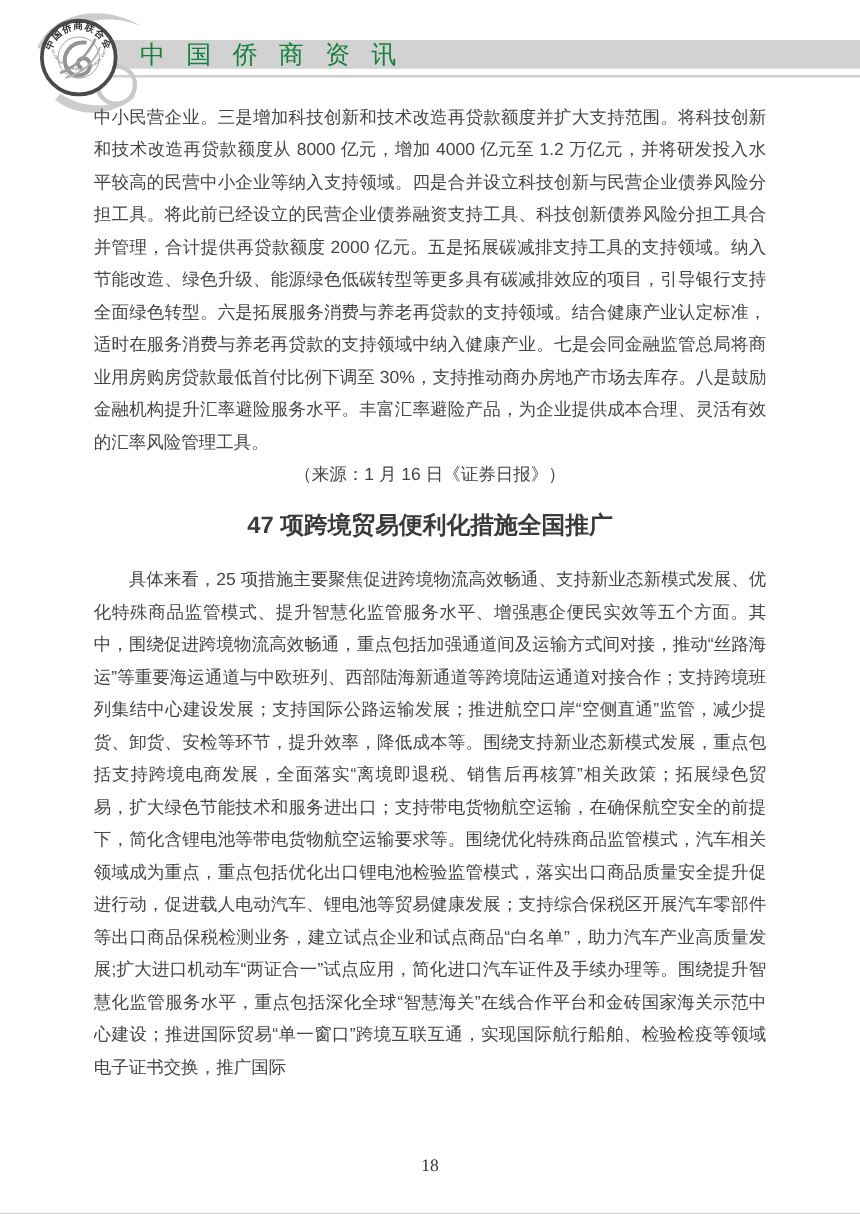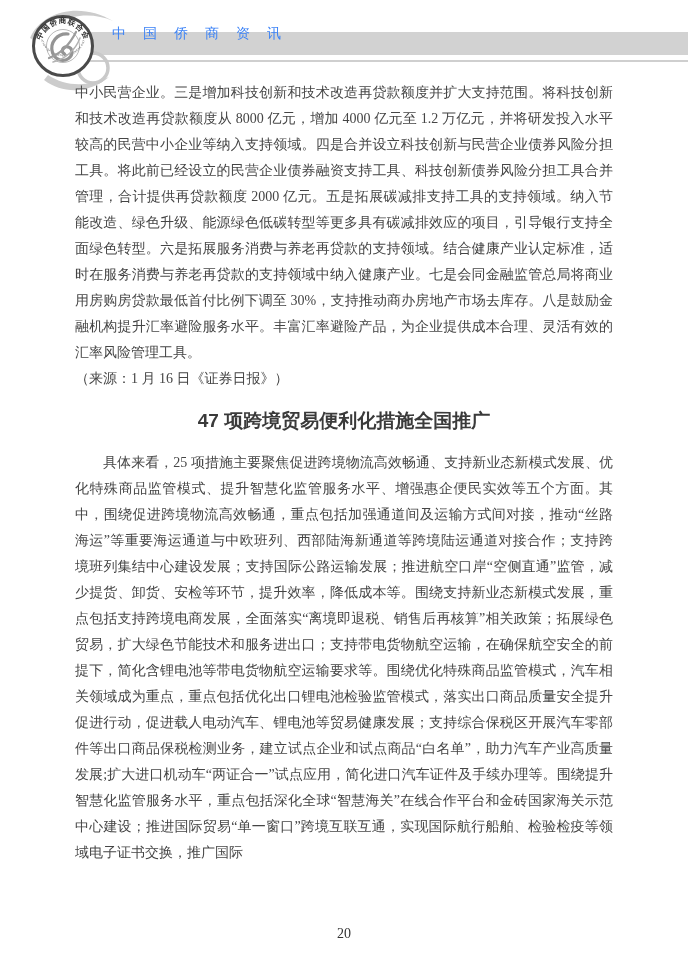--- a/index.html
+++ b/index.html
@@ -14,41 +14,41 @@
   
   .header-bar {
     position: absolute; left: 55px; right: 0; top: 32px; height: 23px;
     background: #d2d2d2;
   }
   .header-rule {
     position: absolute; left: 55px; right: 0; top: 60px; height: 2px;
     background: #cfcfcf;
   }
   .masthead-text {
-    position: absolute; left: 112px; top: 25px;
-    font-size: 14px; line-height: 16px;
+    position: absolute; left: 112px; top: 36px;
+    font-size: 20px; line-height: 16px;
     letter-spacing: 17px;
-    color: #3b82f6;
+    color: #15803d;
     white-space: nowrap;
   }
   .logo {
     position: absolute; left: 16px; top: 2px;
     width: 100px; height: 95px;
   }
   
   .body {
     position: absolute; left: 75px; top: 80px; width: 538px; height: 845px;
     overflow: hidden;
     font-size: 14px; line-height: 26px;
     color: #454545;
     text-align: justify;
   }
-  .body p { margin: 0; font-family: Liberation Serif, serif; }
+  .body p { margin: 0; }
   .body p.indent { text-indent: 2em; }
-  .body p.source { text-align: left; }
+  .body p.source { text-align: center; }
   .body h1 {
     margin: 16px 0 16px 0;
     font-size: 19px; line-height: 26px;
     font-weight: bold;
     color: #3a3a3a;
     text-align: center;
     text-indent: 0;
   }
   
   .footer {
@@ -98,16 +98,16 @@
   </div>
 
   <div class="body">
     <p>中小民营企业。三是增加科技创新和技术改造再贷款额度并扩大支持范围。将科技创新和技术改造再贷款额度从 8000 亿元，增加 4000 亿元至 1.2 万亿元，并将研发投入水平较高的民营中小企业等纳入支持领域。四是合并设立科技创新与民营企业债券风险分担工具。将此前已经设立的民营企业债券融资支持工具、科技创新债券风险分担工具合并管理，合计提供再贷款额度 2000 亿元。五是拓展碳减排支持工具的支持领域。纳入节能改造、绿色升级、能源绿色低碳转型等更多具有碳减排效应的项目，引导银行支持全面绿色转型。六是拓展服务消费与养老再贷款的支持领域。结合健康产业认定标准，适时在服务消费与养老再贷款的支持领域中纳入健康产业。七是会同金融监管总局将商业用房购房贷款最低首付比例下调至 30%，支持推动商办房地产市场去库存。八是鼓励金融机构提升汇率避险服务水平。丰富汇率避险产品，为企业提供成本合理、灵活有效的汇率风险管理工具。</p>
     <p class="source">（来源：1 月 16 日《证券日报》）</p>
     <h1>47 项跨境贸易便利化措施全国推广</h1>
     <p class="indent">具体来看，25 项措施主要聚焦促进跨境物流高效畅通、支持新业态新模式发展、优化特殊商品监管模式、提升智慧化监管服务水平、增强惠企便民实效等五个方面。其中，围绕促进跨境物流高效畅通，重点包括加强通道间及运输方式间对接，推动“丝路海运”等重要海运通道与中欧班列、西部陆海新通道等跨境陆运通道对接合作；支持跨境班列集结中心建设发展；支持国际公路运输发展；推进航空口岸“空侧直通”监管，减少提货、卸货、安检等环节，提升效率，降低成本等。围绕支持新业态新模式发展，重点包括支持跨境电商发展，全面落实“离境即退税、销售后再核算”相关政策；拓展绿色贸易，扩大绿色节能技术和服务进出口；支持带电货物航空运输，在确保航空安全的前提下，简化含锂电池等带电货物航空运输要求等。围绕优化特殊商品监管模式，汽车相关领域成为重点，重点包括优化出口锂电池检验监管模式，落实出口商品质量安全提升促进行动，促进载人电动汽车、锂电池等贸易健康发展；支持综合保税区开展汽车零部件等出口商品保税检测业务，建立试点企业和试点商品“白名单”，助力汽车产业高质量发展;扩大进口机动车“两证合一”试点应用，简化进口汽车证件及手续办理等。围绕提升智慧化监管服务水平，重点包括深化全球“智慧海关”在线合作平台和金砖国家海关示范中心建设；推进国际贸易“单一窗口”跨境互联互通，实现国际航行船舶、检验检疫等领域电子证书交换，推广国际</p>
   </div>
 
   <div class="footer">
-    <span>20</span>
+    <span>18</span>
   </div>
 
 </div>
 
 </body></html>

